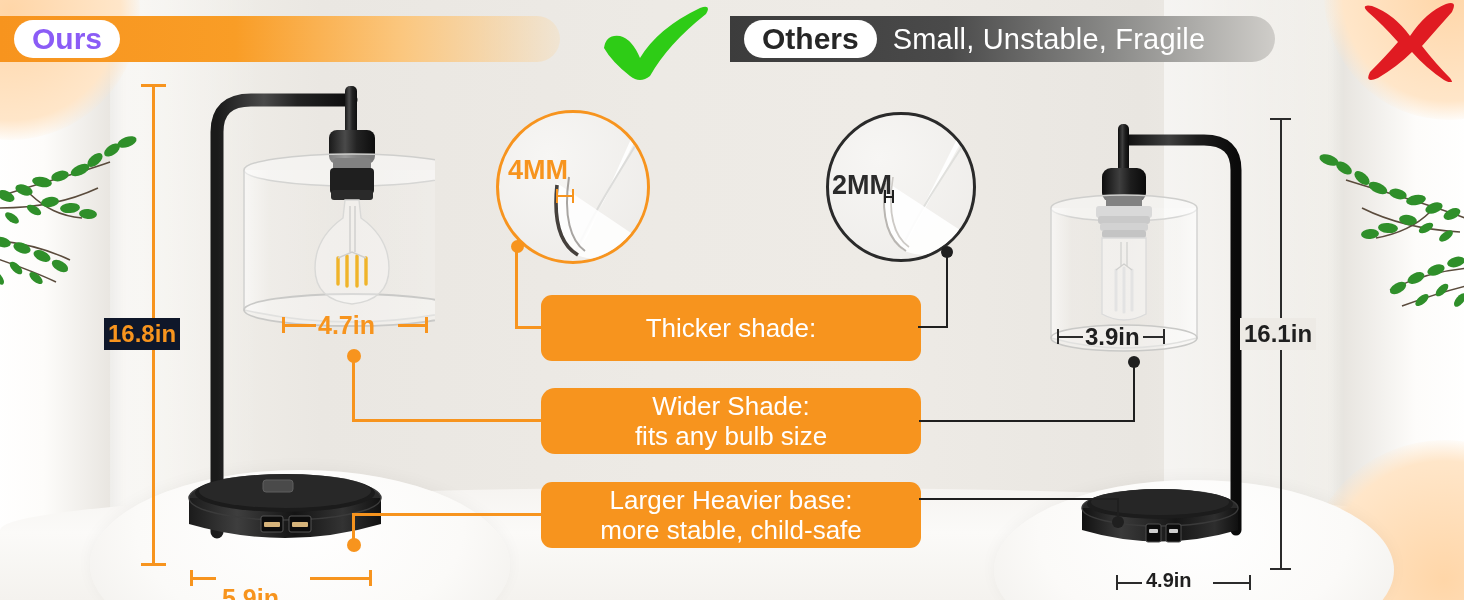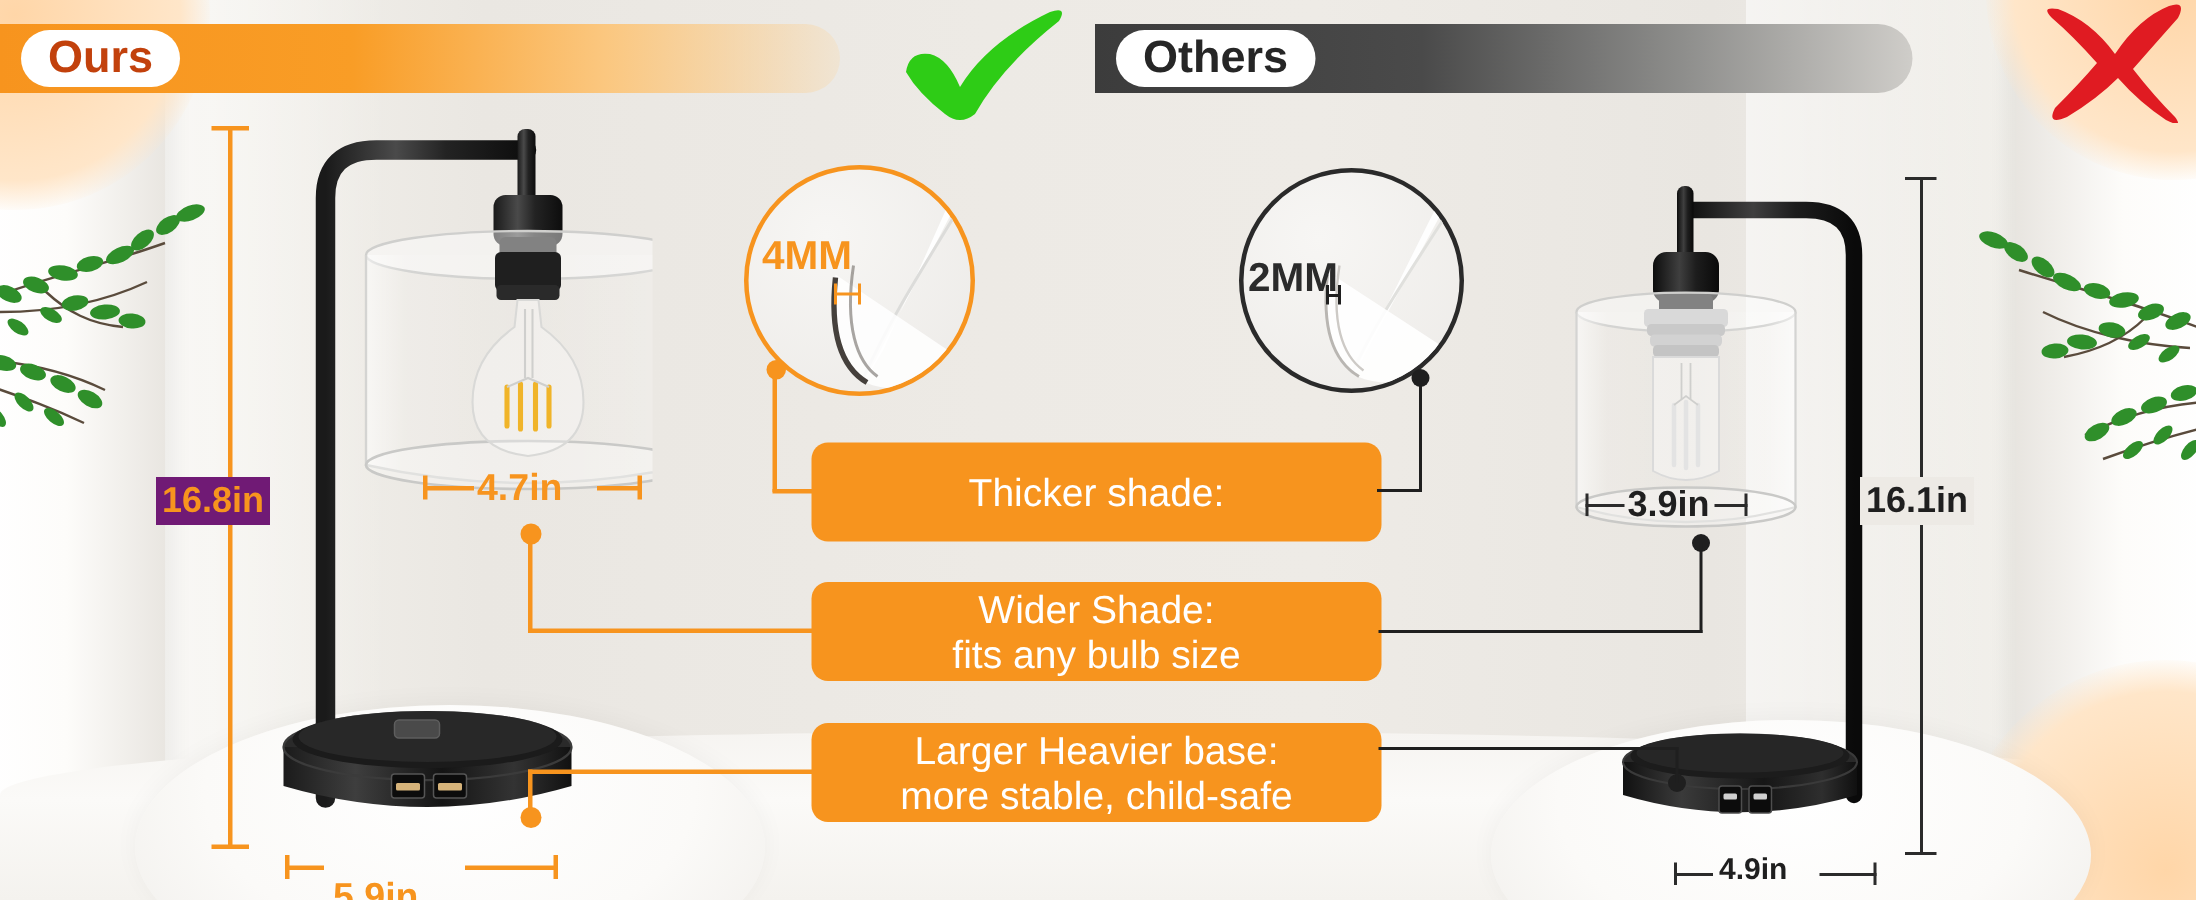--- a/index.html
+++ b/index.html
@@ -35,21 +35,21 @@
   .plant{position:absolute;pointer-events:none;}
   .plant svg{display:block;}
 
   
   .banner{position:absolute;top:16px;height:46px;display:flex;align-items:center;border-radius:23px;padding:0 14px;box-sizing:border-box;}
   .banner-left{left:0;width:560px;border-radius:0 23px 23px 0;
       background:linear-gradient(90deg,#f7941e 0%,#f99d26 42%,#fbc77f 72%,rgba(251,214,160,.25) 100%);}
   .banner-right{left:730px;width:545px;border-radius:0 23px 23px 0;
       background:linear-gradient(90deg,#3c3c3c 0%,#4a4a4a 40%,#8e8e8c 72%,#cfcdc9 100%);align-items:center;}
   .pill{background:#ffffff;border-radius:20px;padding:2px 18px;font-weight:bold;font-size:30px;line-height:34px;white-space:nowrap;}
-  .pill-ours{color:#c2410c;}
+  .pill-ours{color:#8b5cf6;}
   .pill-others{color:#262626;}
   .banner-text{color:#ffffff;font-size:29px;margin-left:16px;white-space:nowrap;letter-spacing:.2px;}
 
   
   .check-mark{position:absolute;left:596px;top:6px;width:120px;height:74px;}
   .cross-mark{position:absolute;left:1356px;top:2px;width:104px;height:80px;}
 
   
   .lamp{position:absolute;}
   
@@ -62,21 +62,21 @@
   .mag-label-left{left:508px;top:155px;color:#f7941e;}
   .mag-label-right{left:832px;top:170px;color:#2b2b2b;}
 
   
   .callout{position:absolute;background:#f7941e;border-radius:11px;color:#fff;text-align:center;
            display:flex;flex-direction:column;justify-content:center;box-sizing:border-box;
            font-size:26px;line-height:30px;padding:6px 10px;}
   .callout .l1{white-space:nowrap;}
   .callout .l2{white-space:nowrap;}
   #callout-1{left:541px;top:295px;width:380px;height:66px;}
-  #callout-2{left:541px;top:388px;width:380px;height:66px;}
+  #callout-2{left:541px;top:388px;width:380px;height:66px;border-radius:14px;}
   #callout-3{left:541px;top:482px;width:380px;height:66px;}
 
   
   .conn{position:absolute;background:#f7941e;}
   .conn-dark{position:absolute;background:#1f1f1f;}
   .dot{position:absolute;border-radius:50%;background:#f7941e;}
   .dot-dark{position:absolute;border-radius:50%;background:#1f1f1f;}
 
   
   .dim{position:absolute;font-weight:bold;white-space:nowrap;}
@@ -308,20 +308,21 @@
       <rect x="129" y="419" width="9" height="4" rx="1" fill="#cfcfcf"></rect>
     </svg>
   </div>
 
   <div class="banner banner-left">
     <span class="pill pill-ours">Ours</span>
   </div>
 
   <div class="banner banner-right">
     <span class="pill pill-others">Others</span>
+    <span class="banner-text">Small, Unstable, Fragile</span>
   </div>
 
   <div class="check-mark">
     <svg width="120" height="74" viewBox="0 0 120 74">
       <path d="M8 42 Q10 28 24 30 Q36 33 44 52 Q62 22 104 2 Q116 -2 110 8 Q72 38 54 70 Q44 78 34 70 Q16 56 8 42 Z" fill="#2ecc16"></path>
     </svg>
   </div>
 
   <div class="cross-mark">
     <svg width="104" height="80" viewBox="0 0 104 80">
@@ -390,21 +391,21 @@
   <div class="conn-dark" style="left:1133px;top:362px;width:2px;height:60px;"></div>
   <div class="conn-dark" style="left:919px;top:420px;width:216px;height:2px;"></div>
 
   <div class="dot-dark" style="left:1112px;top:516px;width:12px;height:12px;"></div>
   <div class="conn-dark" style="left:1117px;top:498px;width:2px;height:24px;"></div>
   <div class="conn-dark" style="left:919px;top:498px;width:200px;height:2px;"></div>
 
   <div class="vline" style="left:152px;top:84px;height:482px;"></div>
   <div class="cap" style="left:141px;top:84px;width:25px;"></div>
   <div class="cap" style="left:141px;top:563px;width:25px;"></div>
-  <div class="dim dim-orange" style="left:104px;top:318px;font-size:24px;background:#701a75;padding:2px 4px;">16.8in</div>
+  <div class="dim dim-orange" style="left:104px;top:318px;font-size:24px;background:#0f172a;padding:2px 4px;">16.8in</div>
 
   <div class="hline" style="left:282px;top:324px;width:34px;"></div>
   <div class="hline" style="left:398px;top:324px;width:30px;"></div>
   <div class="vcap" style="left:282px;top:317px;height:16px;"></div>
   <div class="vcap" style="left:425px;top:317px;height:16px;"></div>
   <div class="dim dim-orange" style="left:318px;top:311px;font-size:25px;">4.7in</div>
 
   <div class="hline" style="left:190px;top:577px;width:26px;"></div>
   <div class="hline" style="left:310px;top:577px;width:62px;"></div>
   <div class="vcap" style="left:190px;top:570px;height:16px;"></div>

